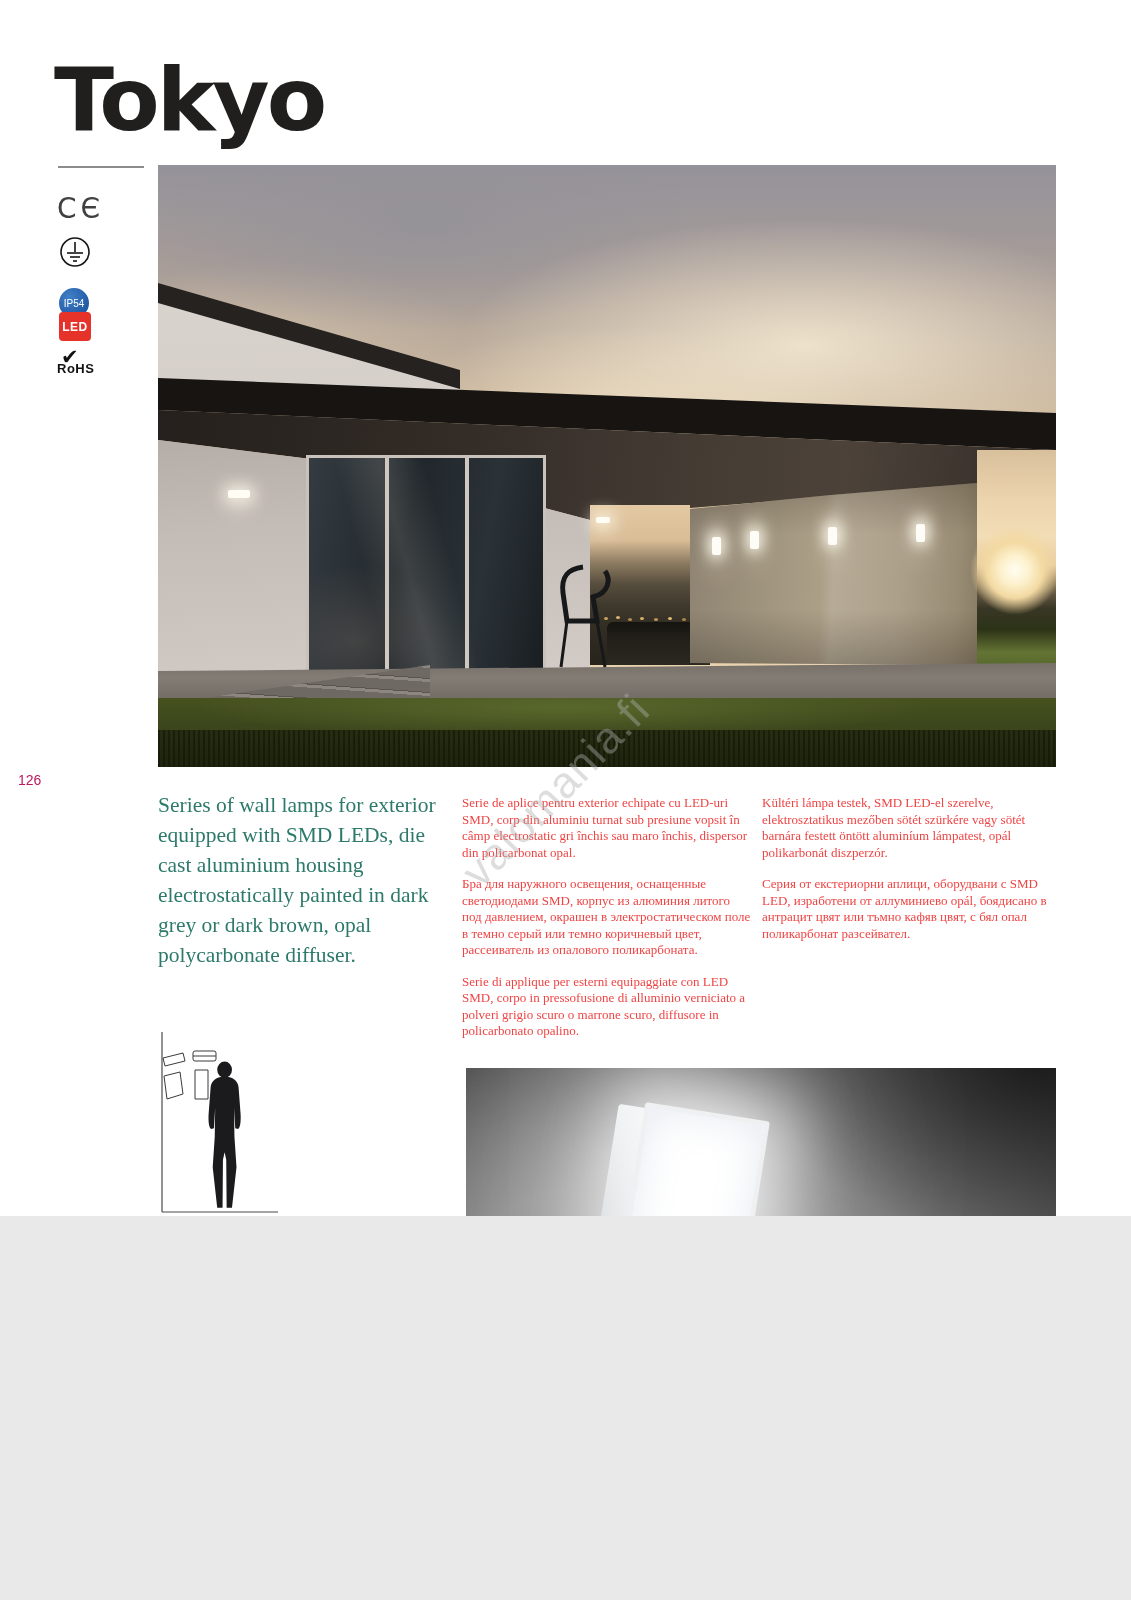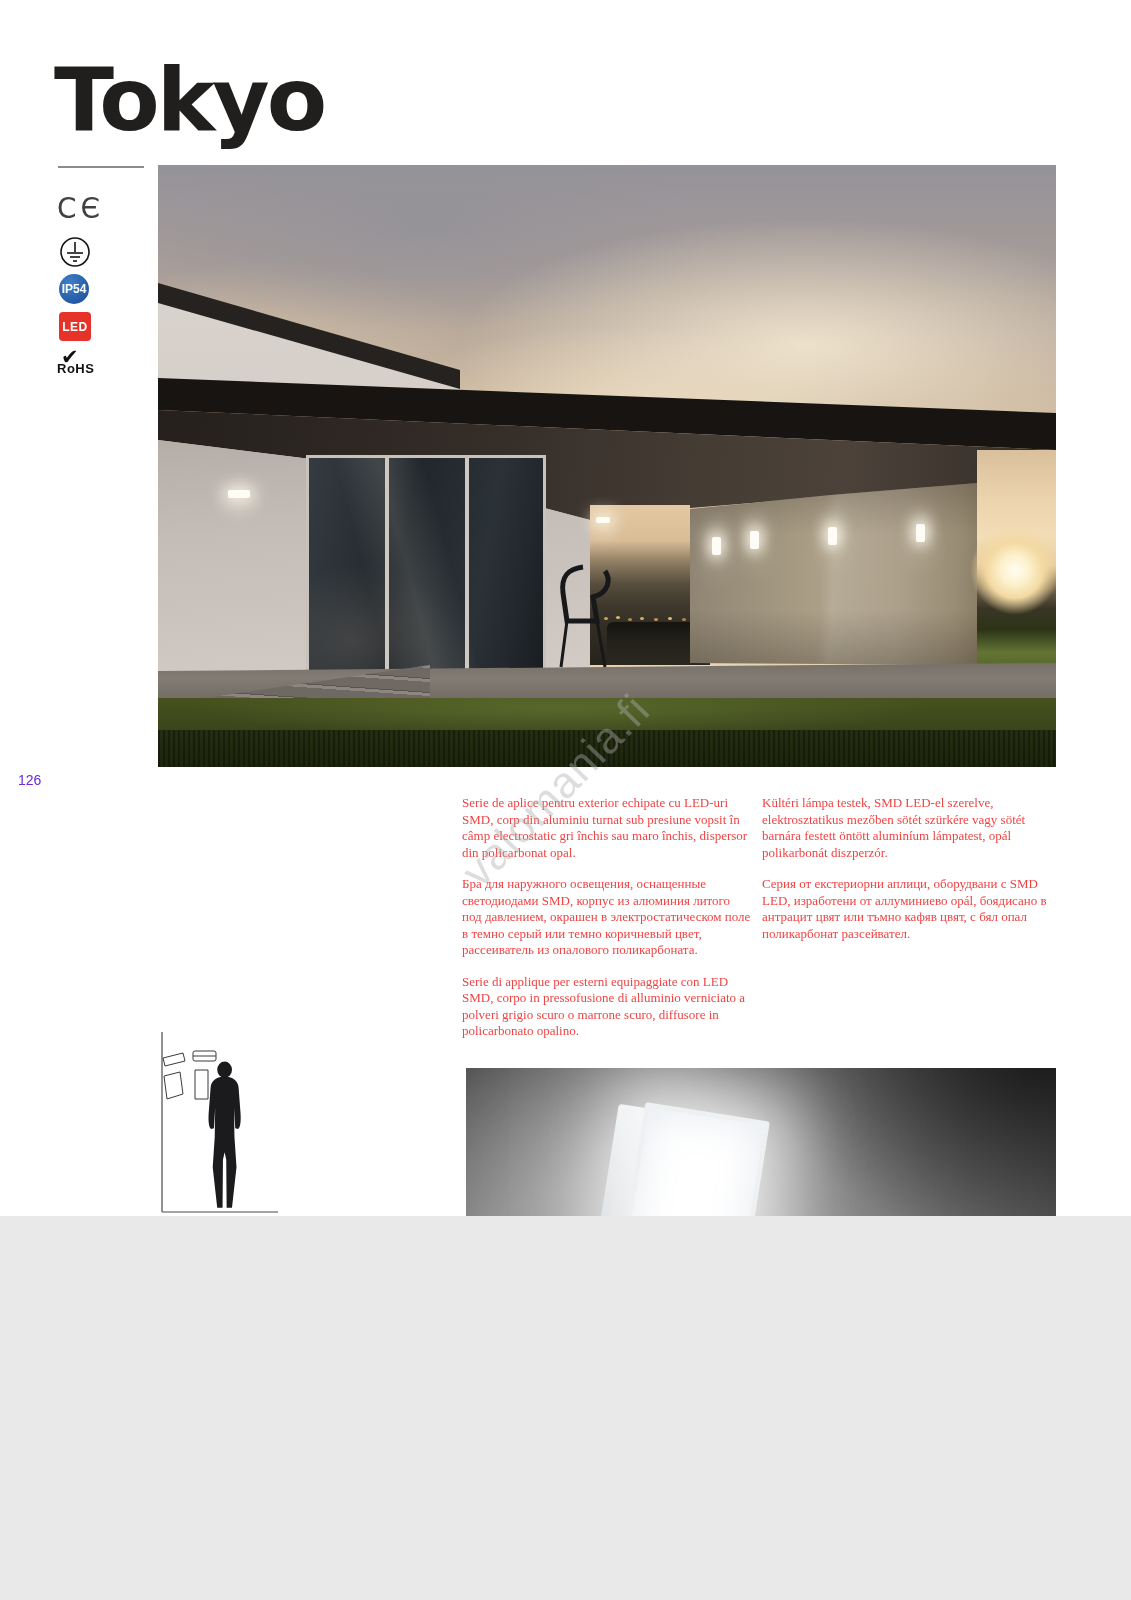--- a/index.html
+++ b/index.html
@@ -8,23 +8,23 @@
 
   
   .title{position:absolute;left:54px;top:56px;margin:0;font-family:"DejaVu Sans",sans-serif;
          font-weight:bold;font-size:88px;line-height:1;letter-spacing:-3px;color:#201f1d;}
   .title-rule{position:absolute;left:58px;top:166px;width:86px;height:2px;background:#8c8c8c;}
 
   
   .ce{position:absolute;left:57px;top:192px;font-family:"DejaVu Sans",sans-serif;font-size:28px;
       letter-spacing:4px;color:#404040;}
   .ground-svg{position:absolute;left:59px;top:236px;}
-  .ip{position:absolute;left:59px;top:274px;width:30px;height:30px;border-radius:50%;
+  .ip{position:absolute;left:59px;top:288px;width:30px;height:30px;border-radius:50%;
       background:radial-gradient(circle at 35% 30%,#3f7fc6 0%,#2a62ad 55%,#1c4b8e 100%);
-      color:#fff;font-family:"Liberation Sans",sans-serif;font-weight:bold;font-size:12px;
+      color:#fff;font-family:"Liberation Sans",sans-serif;font-weight:normal;font-size:10px;
       display:flex;align-items:center;justify-content:center;}
   .led{position:absolute;left:59px;top:312px;width:32px;height:29px;border-radius:4px;
        background:#e6332a;color:#fff;font-family:"Liberation Sans",sans-serif;font-weight:bold;
        font-size:12px;display:flex;align-items:center;justify-content:center;letter-spacing:.5px;}
   .rohs{position:absolute;left:57px;top:348px;width:60px;text-align:left;color:#111;}
   .rohs .check{display:block;font-size:21px;line-height:18px;margin-left:4px;margin-bottom:-7px;color:#111;}
   .rohs .rohs-text{font-family:"Liberation Sans",sans-serif;font-weight:bold;font-size:13px;letter-spacing:.5px;}
 
   
   .hero{position:absolute;left:158px;top:165px;width:898px;height:602px;overflow:hidden;background:#b9a890;}
@@ -92,21 +92,21 @@
       radial-gradient(55% 90% at 45% 20%,rgba(92,108,46,.85),rgba(92,108,46,0) 75%),
       linear-gradient(180deg,#47521f 0%,#3c471c 55%,#37411a 100%);}
   .hedge{left:0;top:565px;width:898px;height:37px;
     background:
       repeating-linear-gradient(90deg,rgba(0,0,0,.30) 0 2px,rgba(0,0,0,0) 2px 5px),
       linear-gradient(180deg,#252d11 0%,#1d240d 100%);}
   .chair-svg{left:395px;top:398px;}
 
   
   .pagenum{position:absolute;left:18px;top:772px;font-family:"Liberation Sans",sans-serif;
-           font-size:14px;color:#6d28d9;}
+           font-size:14px;color:#be185d;}
   .intro{position:absolute;left:158px;top:790px;width:298px;margin:0;
          font-size:21.5px;line-height:30px;color:#2d7a6b;}
   .col{position:absolute;top:795px;font-size:13px;line-height:16.5px;color:#ef4444;}
   .col p{margin:0 0 15px 0;}
   .col-mid{left:462px;width:290px;}
   .col-right{left:762px;width:286px;}
 
   
   .diagram{position:absolute;left:150px;top:1014px;}
 
@@ -193,20 +193,21 @@
     <svg class="chair-svg" width="68" height="108" viewBox="0 0 68 108">
       <path d="M30,4 C14,6 8,14 10,30 L14,58 L44,58 L40,34 C56,30 58,16 52,8" fill="none" stroke="#17181a" stroke-width="5"></path>
       <path d="M14,58 L8,104 M44,58 L52,104 M18,58 L40,58" fill="none" stroke="#17181a" stroke-width="3"></path>
     </svg>
     <div class="wall-lamp lampA"></div>
     <div class="wall-lamp lampB"></div>
   </div>
 
   <div class="pagenum">126</div>
 
+  <p class="intro">Series of wall lamps for exterior equipped with SMD LEDs, die cast aluminium housing electrostatically painted in dark grey or dark brown, opal polycarbonate diffuser.</p>
 
   <svg class="diagram" width="140" height="200" viewBox="0 0 140 200">
     <line x1="12" y1="18" x2="12" y2="198" stroke="#4a4a4a" stroke-width="1.2"></line>
     <line x1="12" y1="198" x2="128" y2="198" stroke="#4a4a4a" stroke-width="1.2"></line>
     <polygon points="13,44 33,39 35,47 15,52" fill="#ffffff" stroke="#3a3a3a" stroke-width="1"></polygon>
     <polygon points="14,62 30,58 33,80 17,85" fill="#ffffff" stroke="#3a3a3a" stroke-width="1"></polygon>
     <rect x="43" y="37" width="23" height="10" rx="2" fill="#ffffff" stroke="#3a3a3a" stroke-width="1"></rect>
     <line x1="43" y1="42" x2="66" y2="42" stroke="#3a3a3a" stroke-width="1"></line>
     <rect x="45" y="56" width="13" height="29" fill="#ffffff" stroke="#3a3a3a" stroke-width="1"></rect>
     <g transform="translate(50,46) scale(0.82,0.75)" fill="#1b1b1d">

